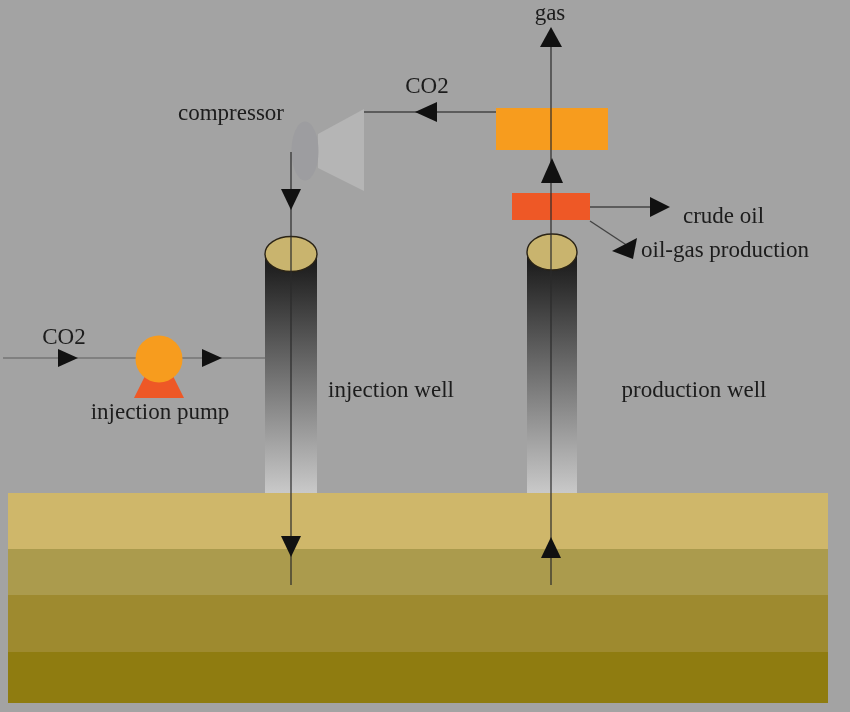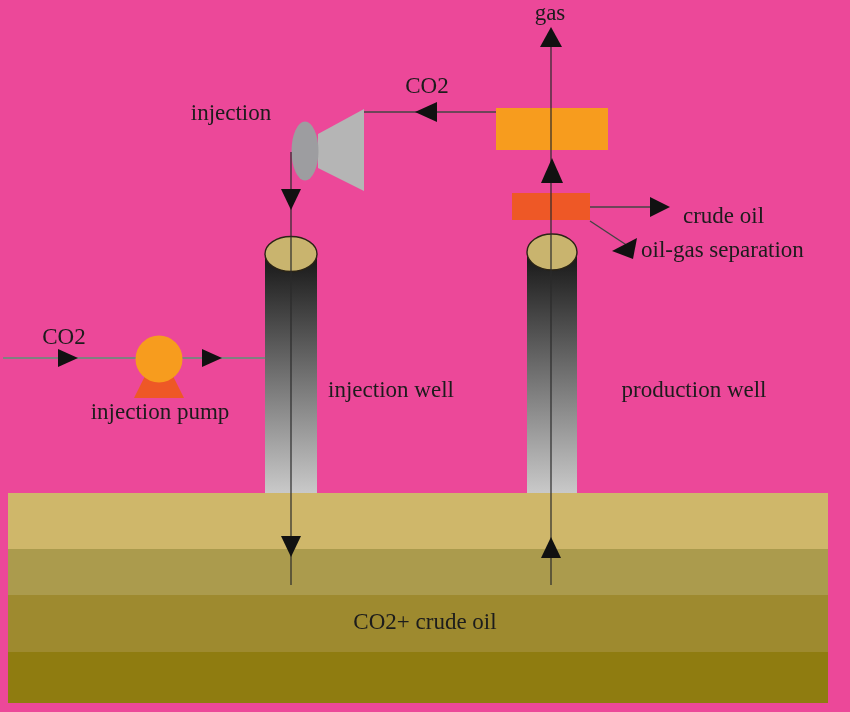--- a/index.html
+++ b/index.html
@@ -1,19 +1,19 @@
 <!DOCTYPE html>
 <html style="--c-orange: #f79c1e; --c-deep_orange: #ee5826; --c-cone_gray: #b5b5b5; --c-hub_gray: #9d9da0; --c-wellhead_tan: #c9b46e; --c-well_dark: #161616; --c-well_light: #c9c9c9; --c-ground-1: #cfb76a; --c-ground-2: #ab9b4d; --c-ground-3: #9e8a2f; --c-ground-4: #8f7c10; --c-pipe_gray: #808080; --c-line: #444444; --c-flow_line: #2a2a2a; --c-arrow: #111111; --c-text: #1c1c1c;"><head>
 <meta charset="utf-8">
 <style>
   html,body{margin:0;padding:0;background:#ffffff;}
   #canvas{
     position:relative;
     width:850px;height:712px;
-    background:#ec4899;
+    background:#a3a3a3;
     overflow:hidden;
     font-family:"Liberation Serif", serif;
   }
   #diagram-svg{position:absolute;left:0;top:0;width:850px;height:712px;}
 
   
   .f-orange{fill:var(--c-orange,#f79c1e);}
   .f-deep{fill:var(--c-deep_orange,#ee5826);}
   .f-cone{fill:var(--c-cone_gray,#b5b5b5);}
   .f-hub{fill:var(--c-hub_gray,#9d9da0);}
@@ -101,22 +101,21 @@
       <polygon class="f-arrow" points="552,158 541,183 563,183"></polygon>
       <polygon class="f-arrow" points="551,27 540,47 562,47"></polygon>
       <polygon class="f-arrow" points="415,112 437,102 437,122"></polygon>
       <polygon class="f-arrow" points="670,207 650,197 650,217"></polygon>
       <polygon class="f-arrow" points="612,251 637,238 633,259"></polygon>
     </g>
   </svg>
 
   <div class="lbl" style="left:550px;top:13px;">gas</div>
   <div class="lbl" style="left:427px;top:86px;">CO2</div>
-  <div class="lbl" style="left:231px;top:113px;">injection</div>
+  <div class="lbl" style="left:231px;top:113px;">compressor</div>
   <div class="lbl left-anchor" style="left:683px;top:216px;">crude oil</div>
-  <div class="lbl left-anchor" style="left:641px;top:250px;">oil-gas separation</div>
+  <div class="lbl left-anchor" style="left:641px;top:250px;">oil-gas production</div>
   <div class="lbl" style="left:64px;top:337px;">CO2</div>
   <div class="lbl" style="left:160px;top:412px;">injection pump</div>
   <div class="lbl" style="left:694px;top:390px;">production well</div>
   <div class="lbl" style="left:391px;top:390px;">injection well</div>
-  <div class="lbl" style="left:425px;top:622px;">CO2+ crude oil</div>
 
 </div>
 
 </body></html>

